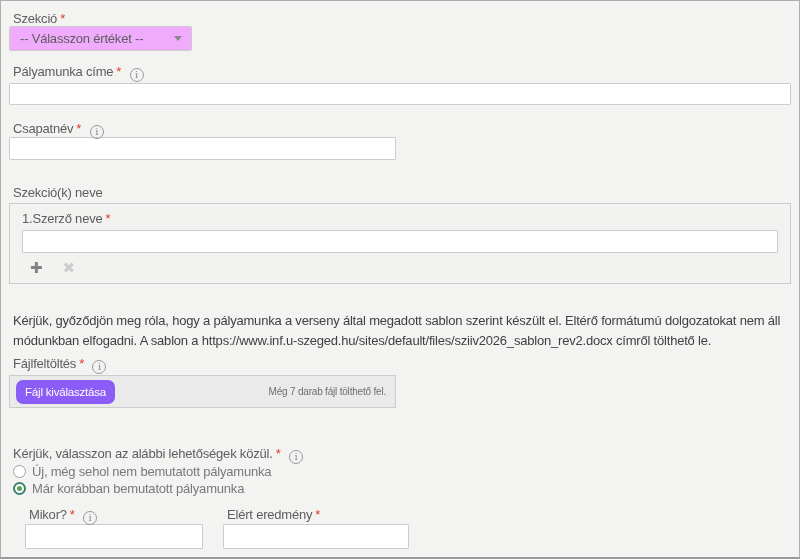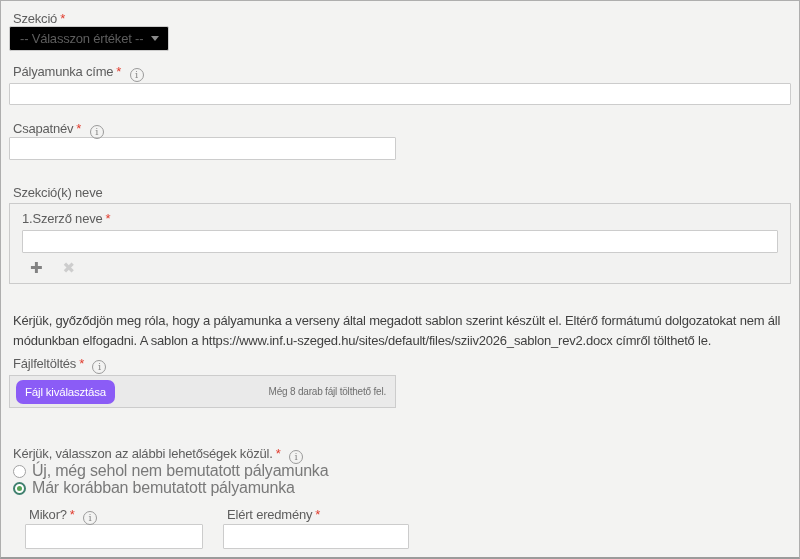--- a/index.html
+++ b/index.html
@@ -36,22 +36,22 @@
   }
   .txt-input {
     display:block;
     border:1px solid #cccccc; background:#ffffff;
     height:23px; width:100%;
     font-family:"Liberation Sans", sans-serif;
     font-size:13px; color:#444; padding:0 6px;
     border-radius:1px;
   }
   .select-box {
-    width:160px; height:25px;
-    background:#000000; border:1px solid #cbcbcb; border-radius:2px;
+    width:183px; height:25px;
+    background:#f0abfc; border:1px solid #cbcbcb; border-radius:2px;
     display:flex; align-items:center; justify-content:space-between;
     padding:0 9px 0 10px;
     font-size:13px; color:#5d5d5d;
     cursor:pointer;
   }
   .caret {
     width:0; height:0;
     border-left:4px solid transparent;
     border-right:4px solid transparent;
     border-top:5px solid #8a8a8a;
@@ -93,21 +93,21 @@
   .upload-hint { font-size:10px; color:#6f6f6f; }
   .radio-row { display:flex; align-items:center; margin-left:4px; height:14px; margin-top:3px; }
   .radio-circle {
     width:13px; height:13px; border-radius:50%;
     border:1px solid #a2a2a2; background:#fff;
     display:inline-flex; align-items:center; justify-content:center;
     flex:0 0 auto; cursor:pointer;
   }
   .radio-circle.checked { border:2px solid #40806f; }
   .radio-dot { width:5px; height:5px; border-radius:50%; background:#56a356; }
-  .radio-label { font-size:16px; color:#797979; margin-left:6px; white-space:nowrap; }
+  .radio-label { font-size:13px; color:#797979; margin-left:6px; white-space:nowrap; }
   .bottom-row { display:flex; margin-top:12px; }
   .col1 { width:385px; }
   .col2 { width:178px; margin-left:16px; }
   .col3 { width:186px; margin-left:20px; }
   .bottom-row .txt-input { height:25px; margin-top:2px; }
   .mt13 { margin-top:13px; }
   .mt16 { margin-top:16px; }
   .mt25 { margin-top:25px; }
   .mt38 { margin-top:38px; }
   .mt5  { margin-top:5px; }
@@ -155,21 +155,21 @@
   </div>
 
   <div class="note">Kérjük, győződjön meg róla, hogy a pályamunka a verseny által megadott sablon szerint készült el. Eltérő formátumú dolgozatokat nem áll módunkban elfogadni. A sablon a https://www.inf.u-szeged.hu/sites/default/files/sziiv2026_sablon_rev2.docx címről tölthető le.</div>
 
   <div class="lbl-row mt5">
     <span>Fájlfeltöltés</span><span class="req">*</span>
     <span class="info-icon">i</span>
   </div>
   <div class="upload-box">
     <button class="file-btn">Fájl kiválasztása</button>
-    <span class="upload-hint">Még 8 darab fájl tölthető fel.</span>
+    <span class="upload-hint">Még 7 darab fájl tölthető fel.</span>
   </div>
 
   <div class="lbl-row mt38">
     <span>Kérjük, válasszon az alábbi lehetőségek közül.</span><span class="req">*</span>
     <span class="info-icon">i</span>
   </div>
   <div class="radio-row">
     <span class="radio-circle"></span>
     <span class="radio-label">Új, még sehol nem bemutatott pályamunka</span>
   </div>

